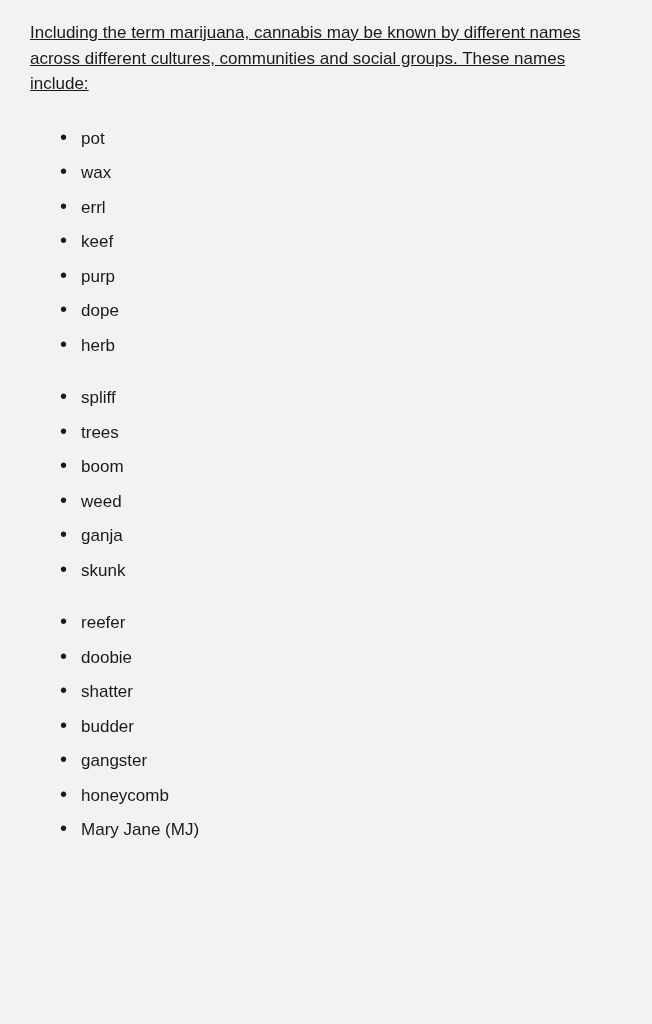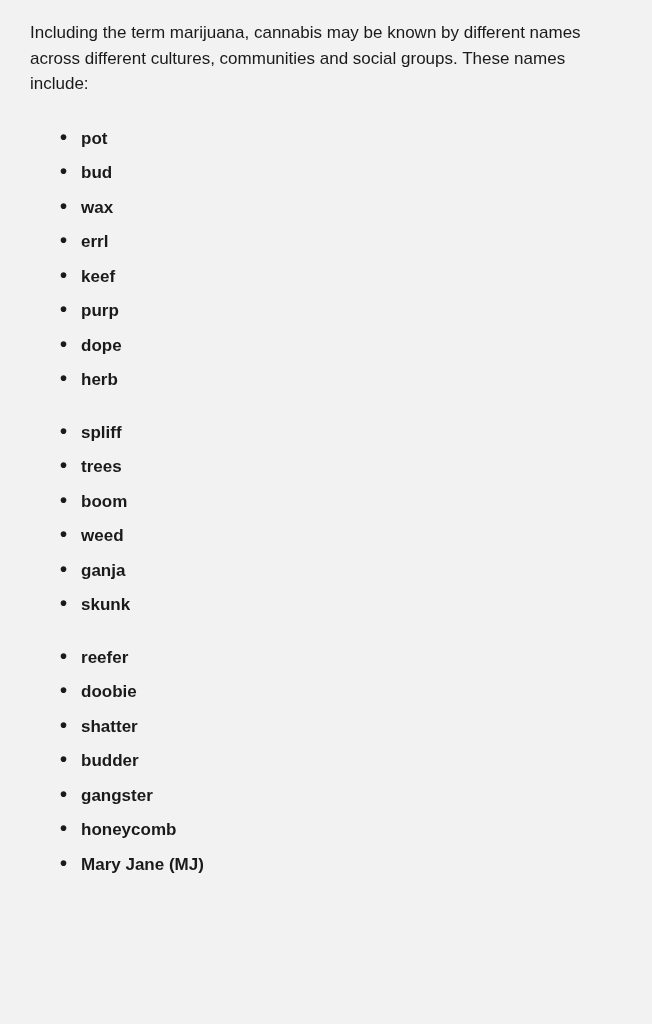--- a/index.html
+++ b/index.html
@@ -19,25 +19,25 @@
 
     .container {
       padding: 20px 30px 40px 30px;
     }
 
     .intro-text {
       line-height: 1.5;
       margin-bottom: 24px;
       font-size: 17px;
       color: #1a1a1a;
+      text-decoration: underline;
     }
 
     .list-group {
       margin-bottom: 18px;
-      font-weight: bold;
     }
 
     ul {
       list-style: none;
       padding: 0;
       margin: 0;
     }
 
     li {
       display: flex;
@@ -60,23 +60,20 @@
 </head>
 <body>
 
 <div class="container">
   <p class="intro-text">Including the term marijuana, cannabis may be known by different names across different cultures, communities and social groups. These names include:</p>
 
   <div class="list-group">
     <ul>
       <li>
           <span>pot</span>
-        </li>
-      <li>
-          <span>bud</span>
         </li>
       <li>
           <span>wax</span>
         </li>
       <li>
           <span>errl</span>
         </li>
       <li>
           <span>keef</span>
         </li>

